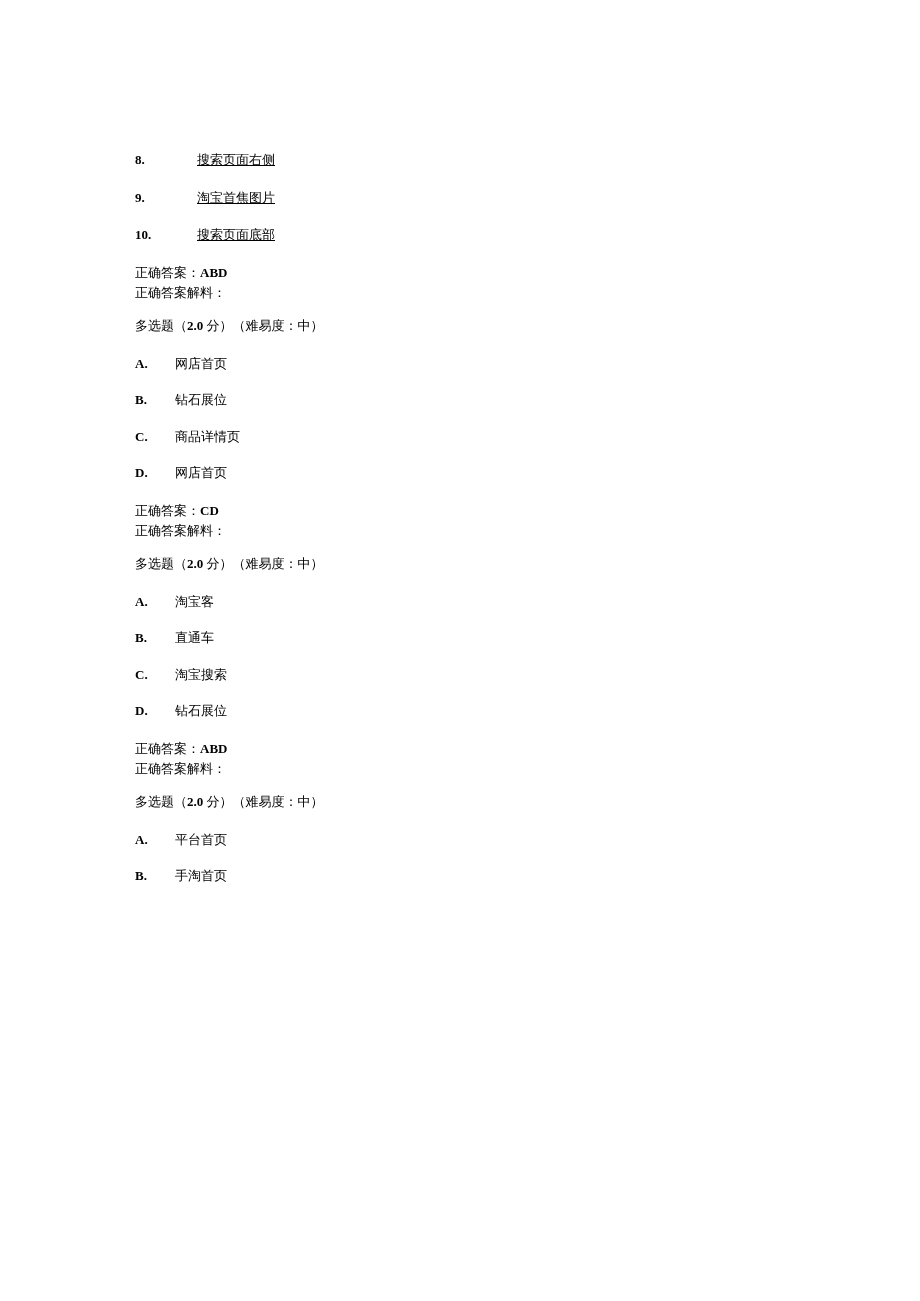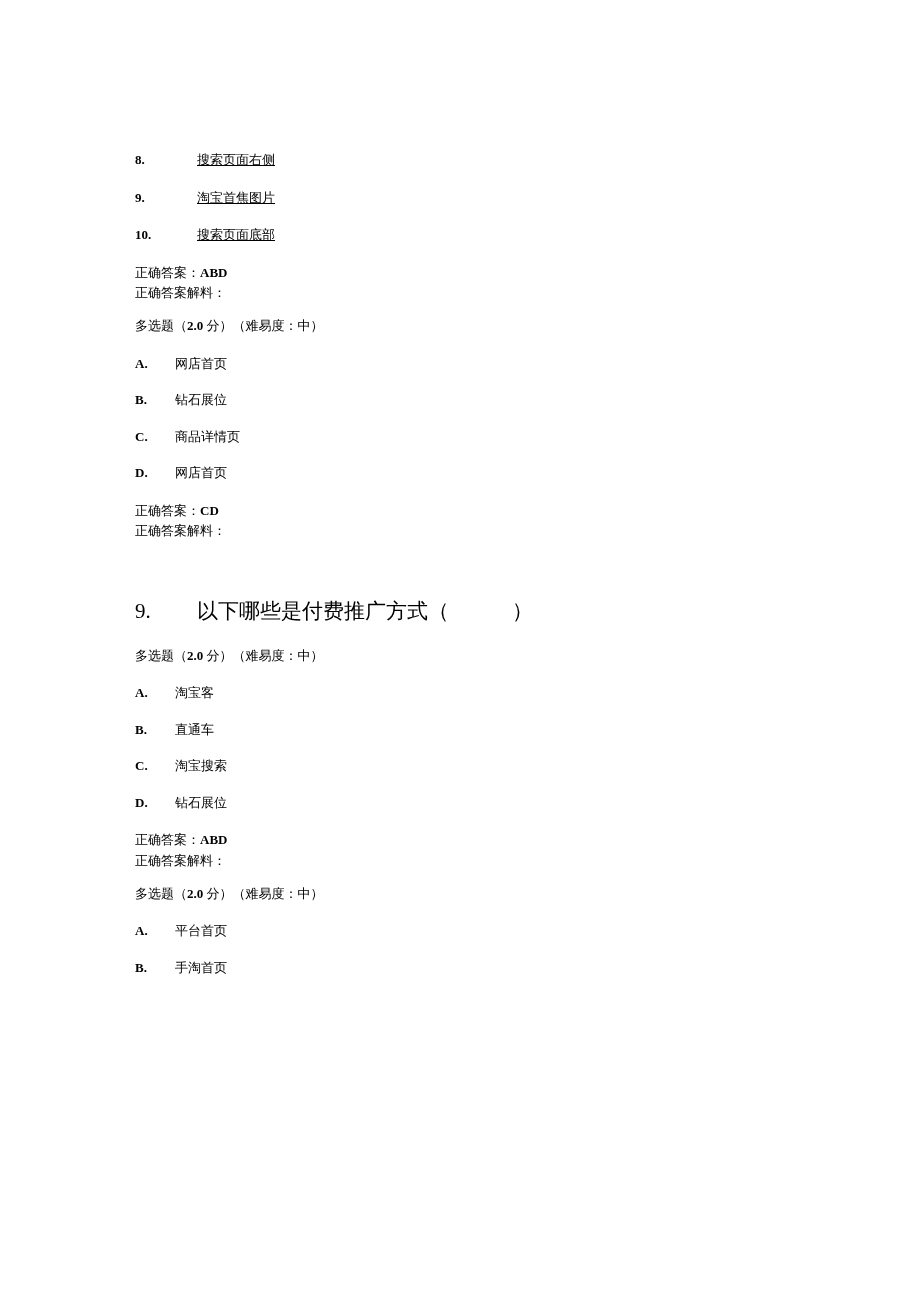--- a/index.html
+++ b/index.html
@@ -125,23 +125,20 @@
     <span class="c-label">D.</span>
     <span class="c-text">网店首页</span>
   </div>
   <div class="answer-block">
     <div>
       <span>正确答案：</span><span class="bold">CD</span>
     </div>
     <div>正确答案解料：</div>
   </div>
 
-  <div class="question">
-    <span class="q-number">9.</span><span class="q-text">以下哪些是付费推广方式（　　　）</span>
-  </div>
   <div class="meta-row">
     <span>多选题（</span><span class="score">2.0</span><span> 分）（难易度：中）</span>
   </div>
   <div class="choice-row">
     <span class="c-label">A.</span>
     <span class="c-text">淘宝客</span>
   </div>
   <div class="choice-row">
     <span class="c-label">B.</span>
     <span class="c-text">直通车</span>

